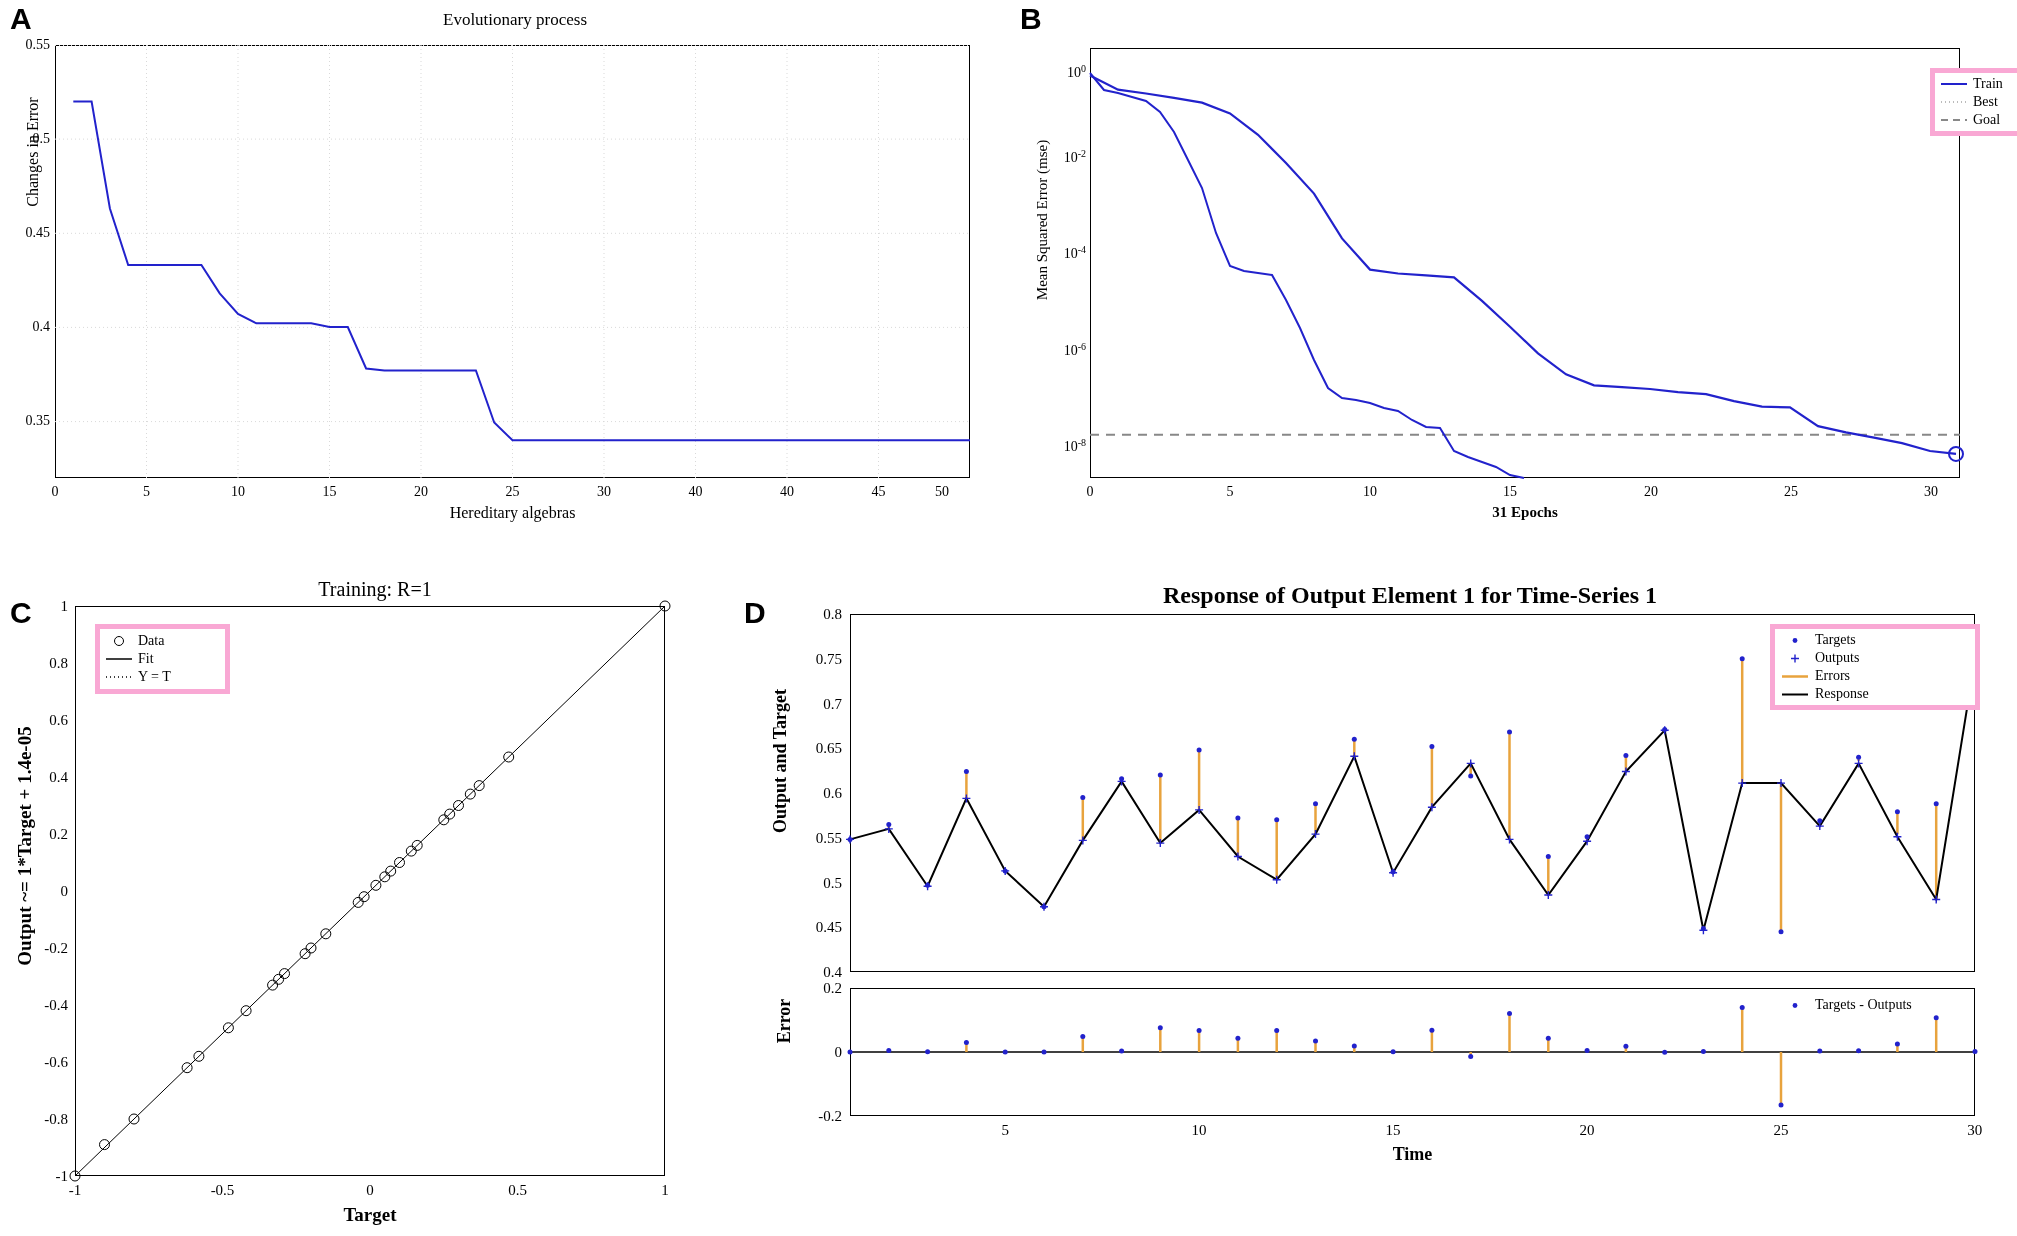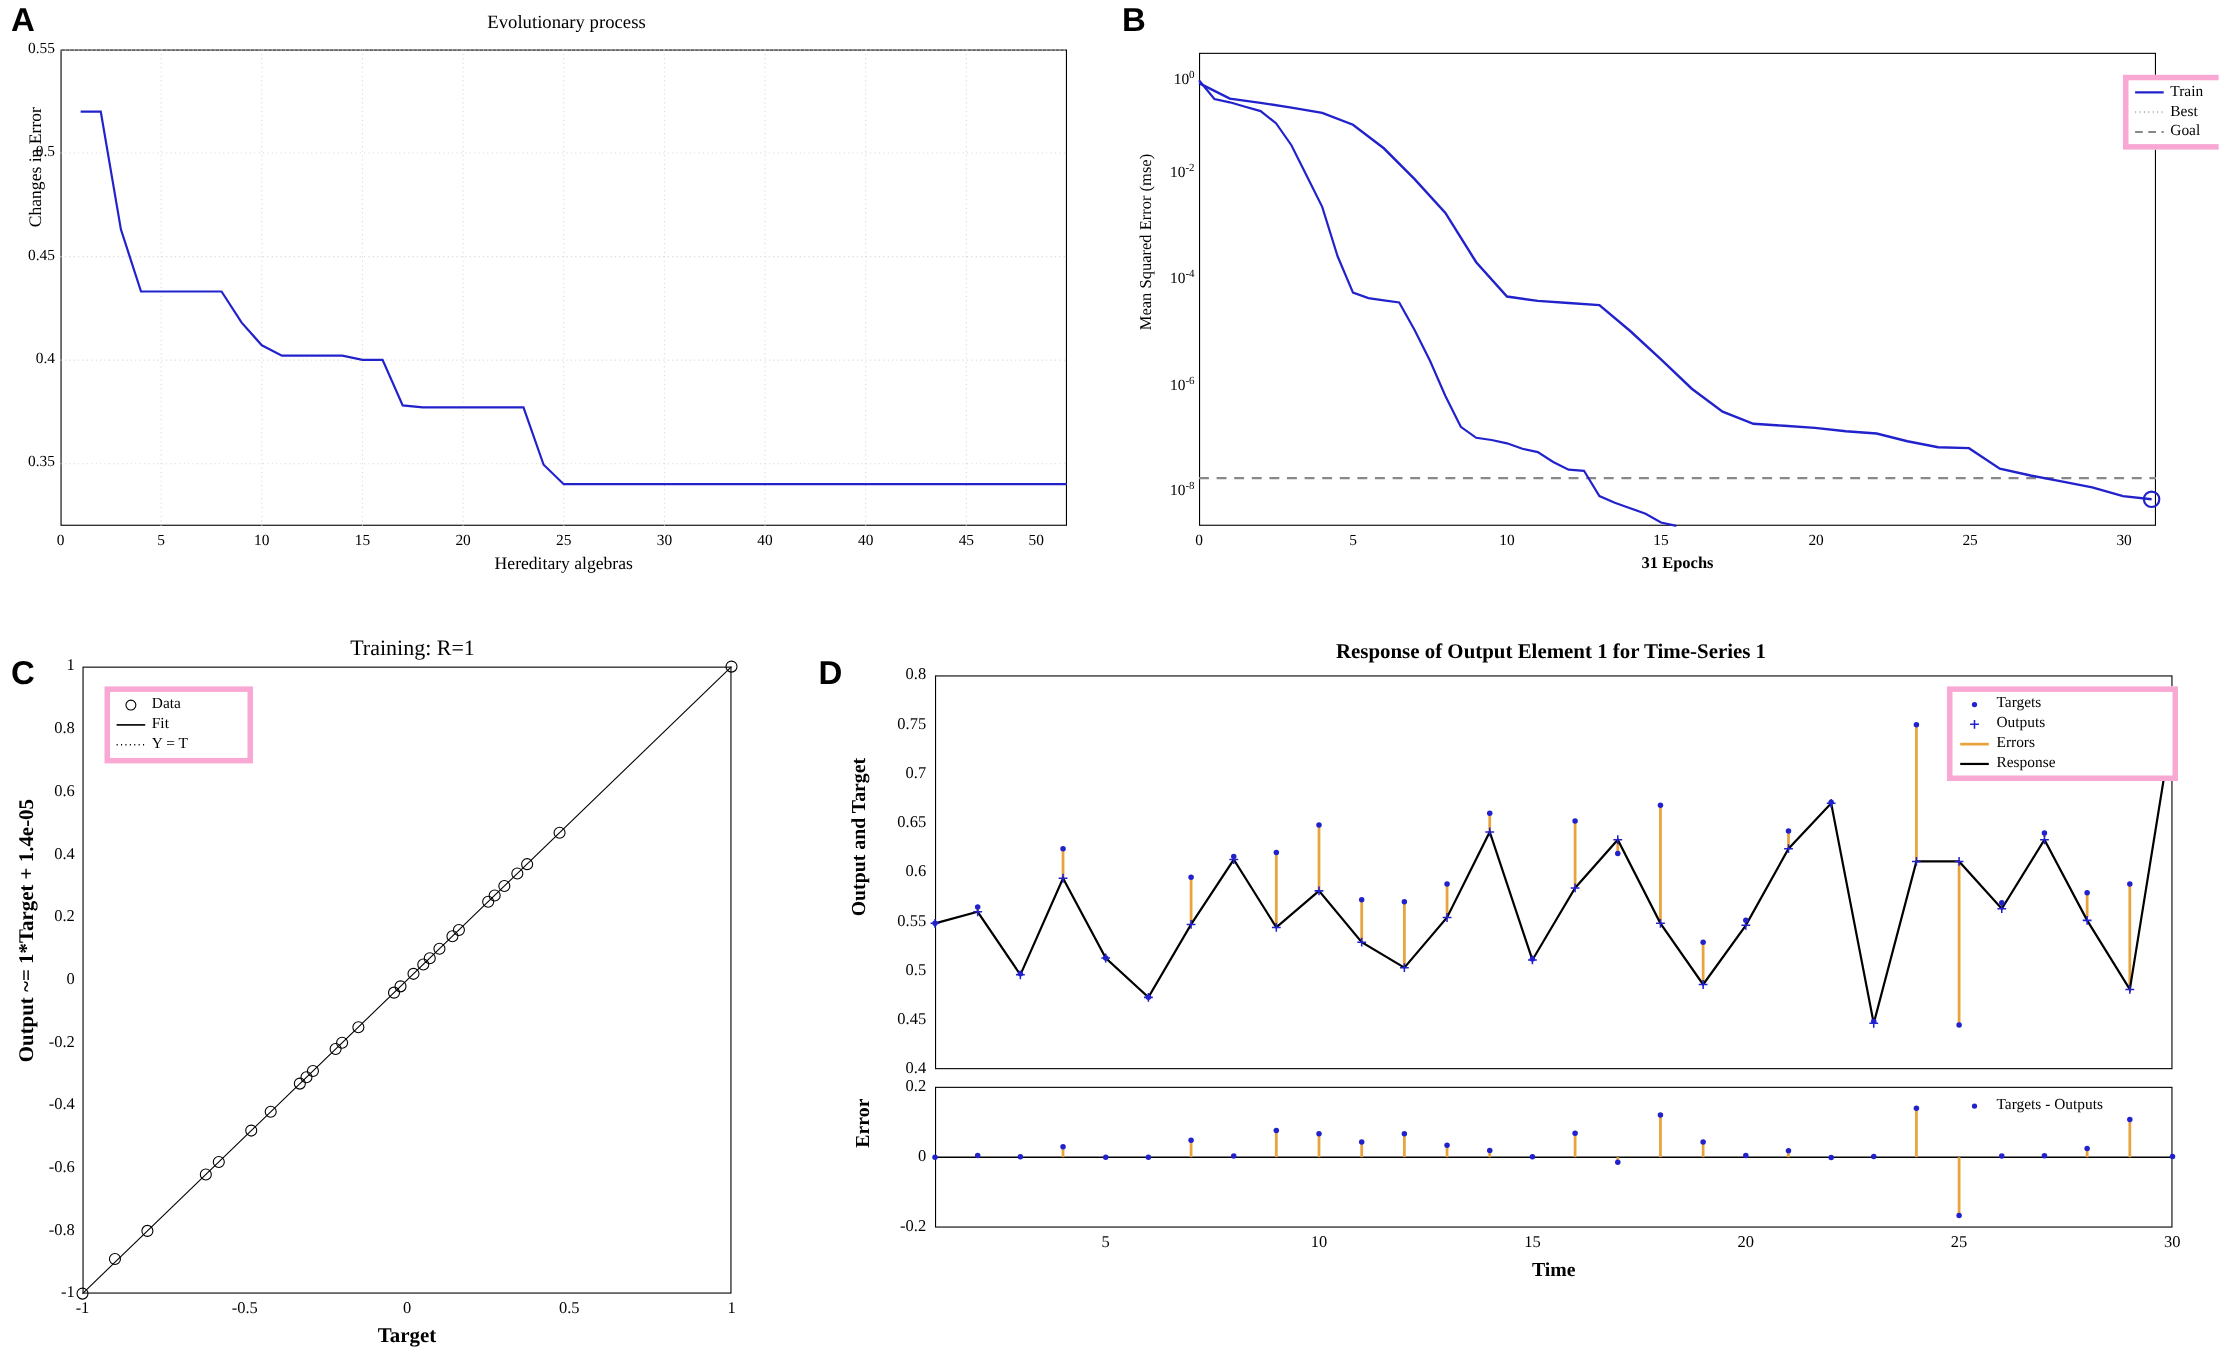--- a/index.html
+++ b/index.html
@@ -208,21 +208,21 @@
   <div class="tick tickx" style="left:370px;top:606px;font-size:15px;">0</div>
   <div class="tick tickx" style="left:517.5px;top:606px;font-size:15px;">0.5</div>
   <div class="tick tickx" style="left:665px;top:606px;font-size:15px;">1</div>
 
   <div class="axlabel" style="left:75px;top:628px;width:590px;font-size:19px;font-weight:bold;">Target</div>
   <div class="axlabel vrot" style="left:14px;top:480px;width:420px;transform:rotate(-90deg);font-size:19px;font-weight:bold;">Output ~= 1*Target + 1.4e-05</div>
 </div>
 
 <div class="panel" style="left:740px;top:576px;width:1277px;height:660px;">
   <div class="plabel" style="left:4px;top:20px;">D</div>
-  <div class="title" style="left:110px;top:6px;width:1120px;font-size:19px;font-weight:bold;">Response of Output Element 1 for Time-Series 1</div>
+  <div class="title" style="left:110px;top:6px;width:1120px;font-size:24px;font-weight:bold;">Response of Output Element 1 for Time-Series 1</div>
 
   <div class="axbox" style="left:110px;top:38px;width:1125px;height:358px;"></div>
 
   <svg style="position:absolute;left:110px;top:38px;" width="1125" height="358" viewBox="0 0 1125 358">
 
     <g stroke="#e8a33d" stroke-width="2.5">
       <line x1="0" y1="225.4" x2="0" y2="225.4"></line>
       <line x1="38.8" y1="210.5" x2="38.8" y2="214.9"></line>
       <line x1="77.6" y1="271.3" x2="77.6" y2="272.2"></line>
       <line x1="116.4" y1="157.5" x2="116.4" y2="184.4"></line>

